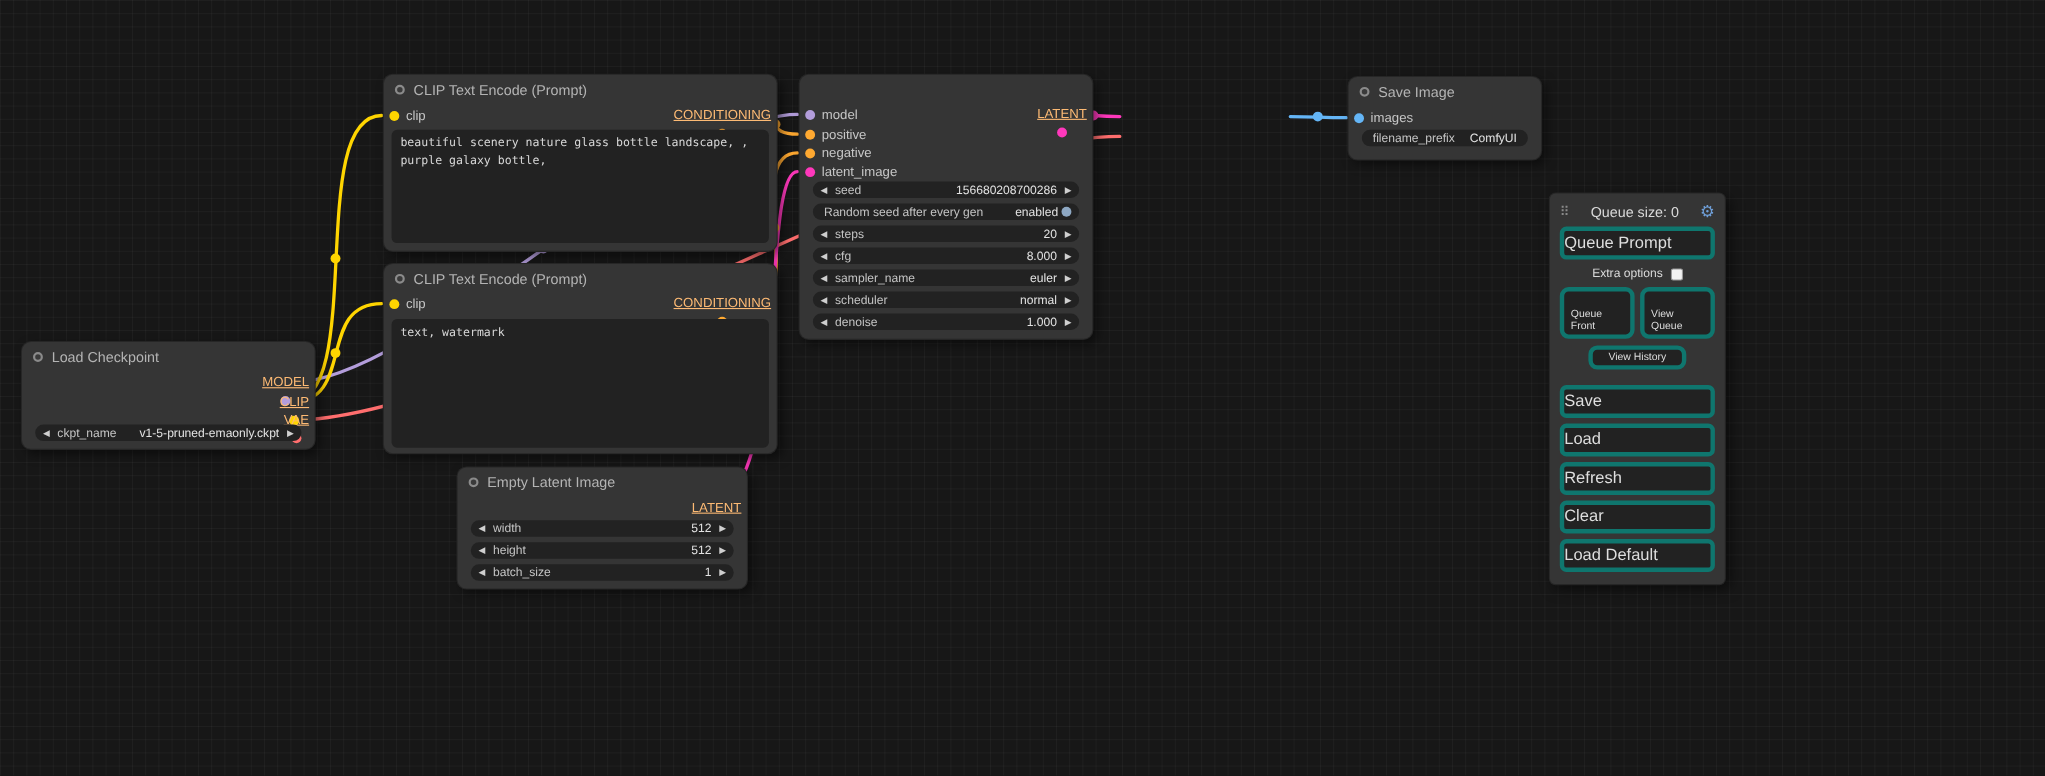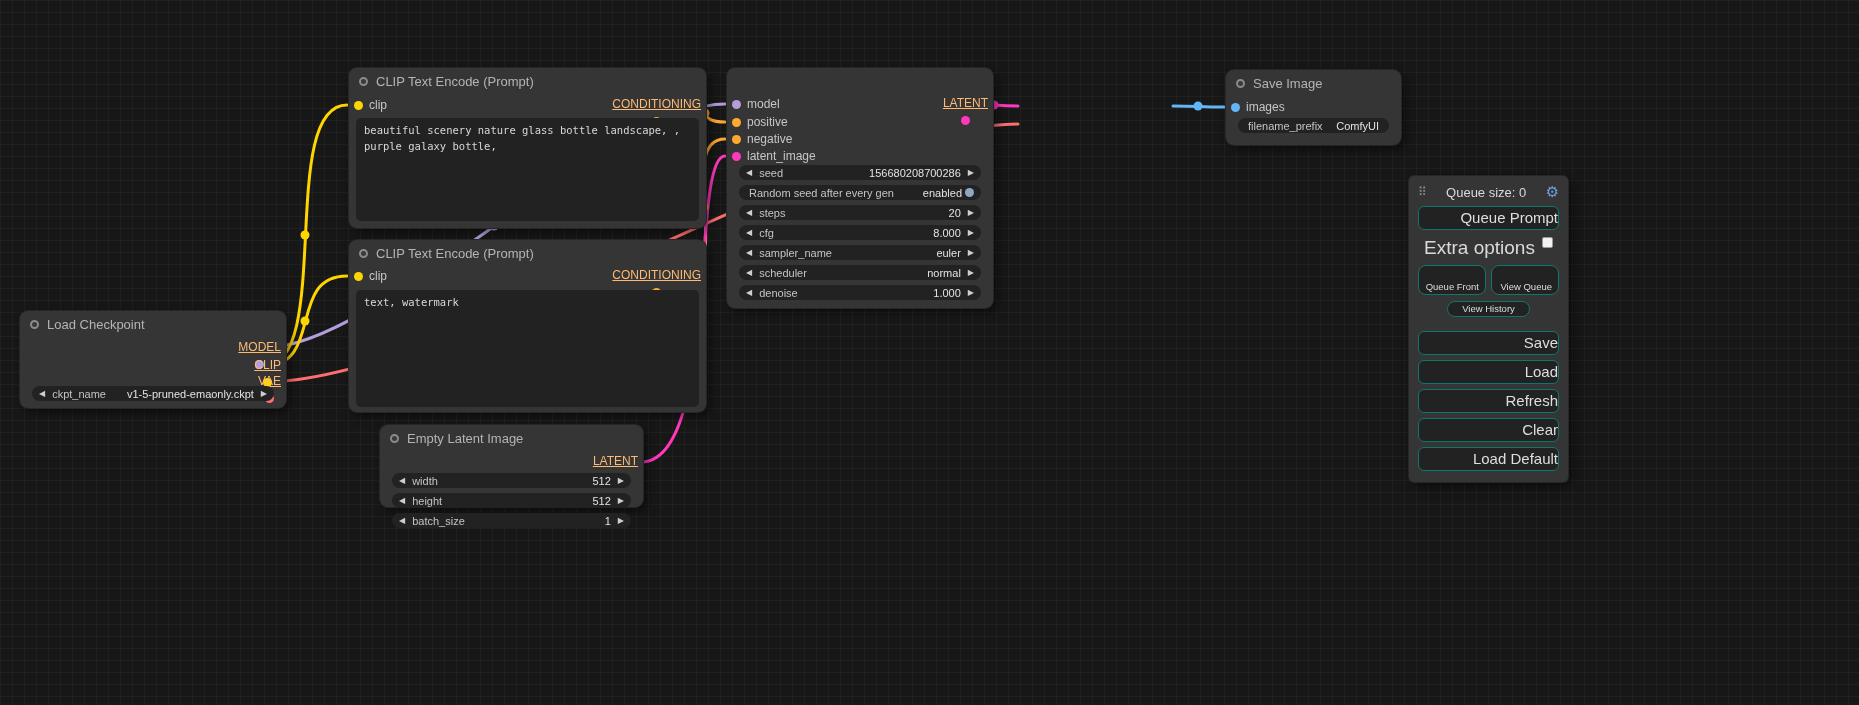--- a/index.html
+++ b/index.html
@@ -60,29 +60,29 @@
   .queue-panel {
     position:absolute; left:1409px; top:176px; width:159px; z-index:3;
     background:#353535; border-radius:5px; padding:7px 9px 11px;
     box-shadow:0 0 0 1px #262626, 4px 4px 12px rgba(0,0,0,.55);
   }
   .qp-header { display:flex; align-items:center; justify-content:space-between; color:#dadada; font-size:13px; height:18px; }
   .drag-handle { color:#8a8a8a; font-size:12px; cursor:grab; }
   .gear { color:#6f9fd8; font-size:15px; cursor:pointer; }
   .btn {
     display:block; width:100%; margin-top:5px;
-    background:#222; border:1px solid #0f766e; border-radius:6px;
+    background:#222; border:4px solid #0f766e; border-radius:6px;
     color:#dedede; font-family:"Liberation Sans", sans-serif;
-    font-size:15px; padding:2px 0 3px; text-align:right; cursor:pointer;
+    font-size:15px; padding:2px 0 3px; text-align:left; cursor:pointer;
   }
   .btn-sm {
     display:inline-block; width:auto; margin:0; flex:1;
     font-size:9.5px; padding:15px 6px 2px; border-radius:8px;
   }
-  .extra-row { display:flex; justify-content:center; gap:7px; margin-top:7px; color:#dadada; font-size:19px; }
+  .extra-row { display:flex; align-items:center; justify-content:center; gap:7px; margin-top:7px; color:#dadada; font-size:11px; }
   .checkbox { width:11px; height:11px; background:#f2f2f2; border:1px solid #9a9a9a; border-radius:2px; display:inline-block; cursor:pointer; }
   .small-row { display:flex; gap:5px; margin-top:6px; }
   .small-row.center { justify-content:center; }
   .small-row.center .btn-sm { flex:0 0 auto; padding:1px 14px 2px; }
   .gap-top { margin-top:14px; }
 </style>
 </head>
 <body>
 
 <div class="canvas" style="position:absolute;inset:0;">
@@ -162,21 +162,21 @@
       <span class="port" style="background: rgb(255, 213, 0);"></span>
       <span>clip</span>
     </div>
     <div class="slot out" style="top:28px">
       <span>CONDITIONING</span>
       <span class="port" style="background: rgb(255, 169, 49);"></span>
     </div>
     <textarea class="node-text" style="top: 50px; height: 117px;" spellcheck="false">text, watermark</textarea>
   </div>
 
-  <div class="node" style="left:368px;top:425px;width:263px;height:82px">
+  <div class="node" style="left:404px;top:425px;width:263px;height:110px">
     <div class="node-title">
       <span class="collapse-dot"></span>
       <span>Empty Latent Image</span>
     </div>
     <div class="slot out" style="top:29px">
       <span>LATENT</span>
       <span class="port" style="background: rgb(255, 56, 188);"></span>
     </div>
     <div class="widget" style="top:48px">
       <span class="arrow">◀</span>

